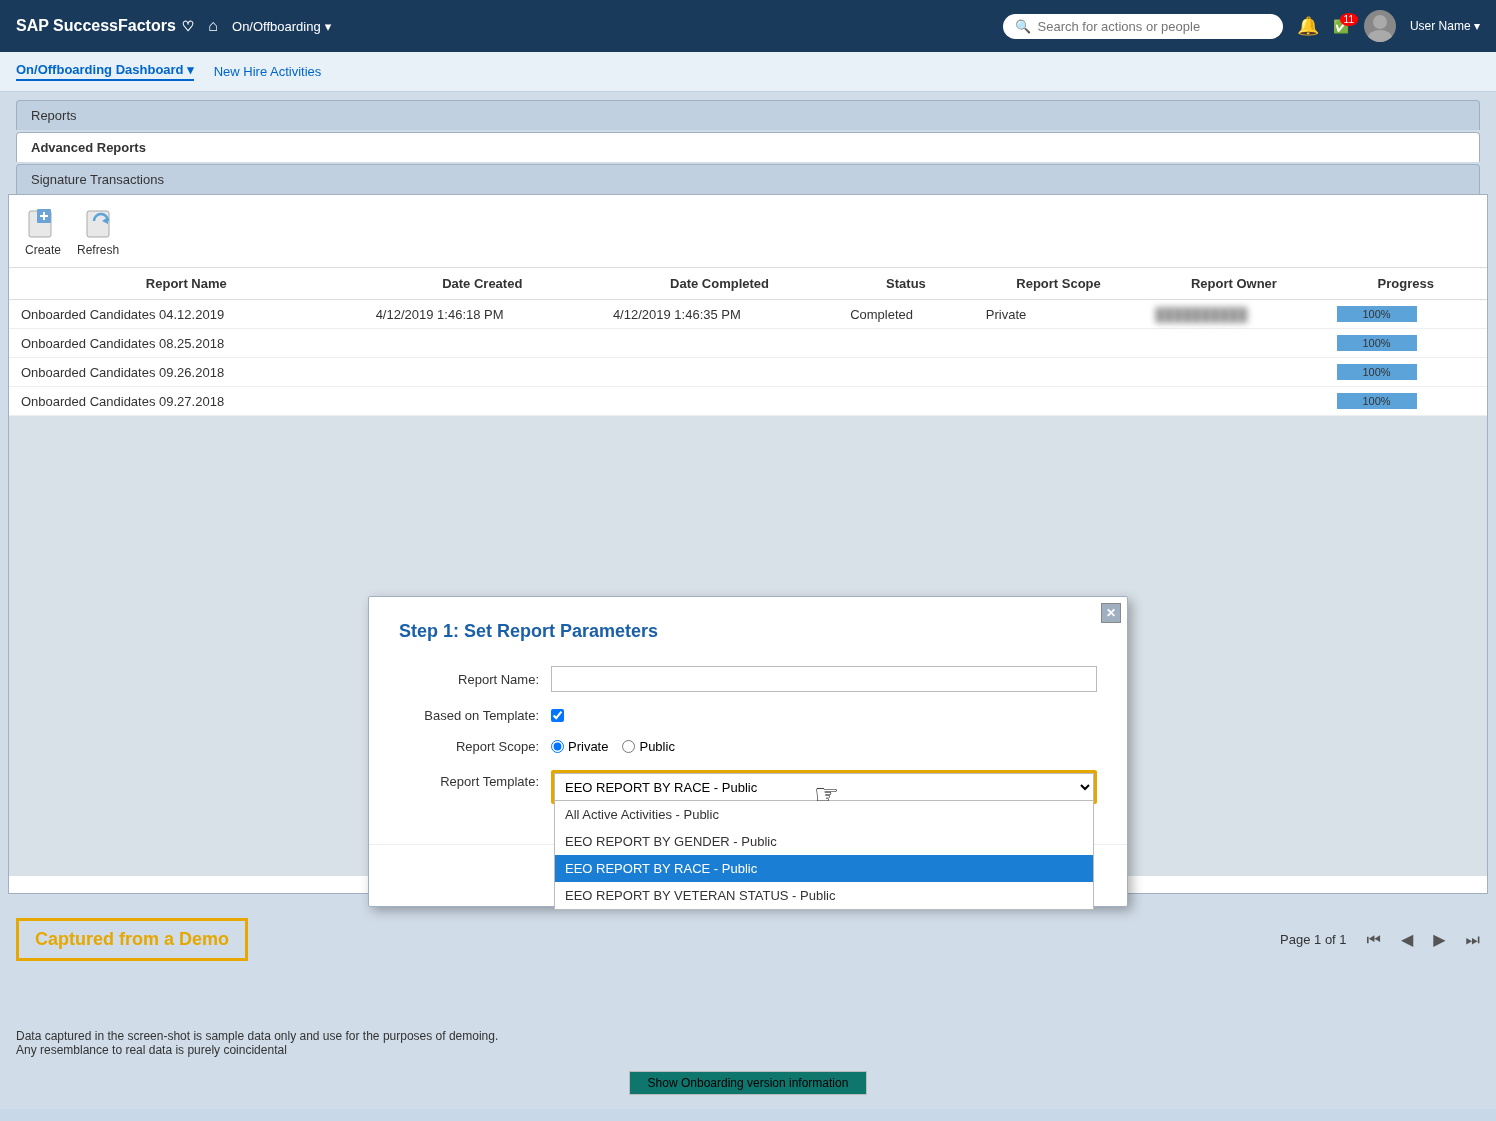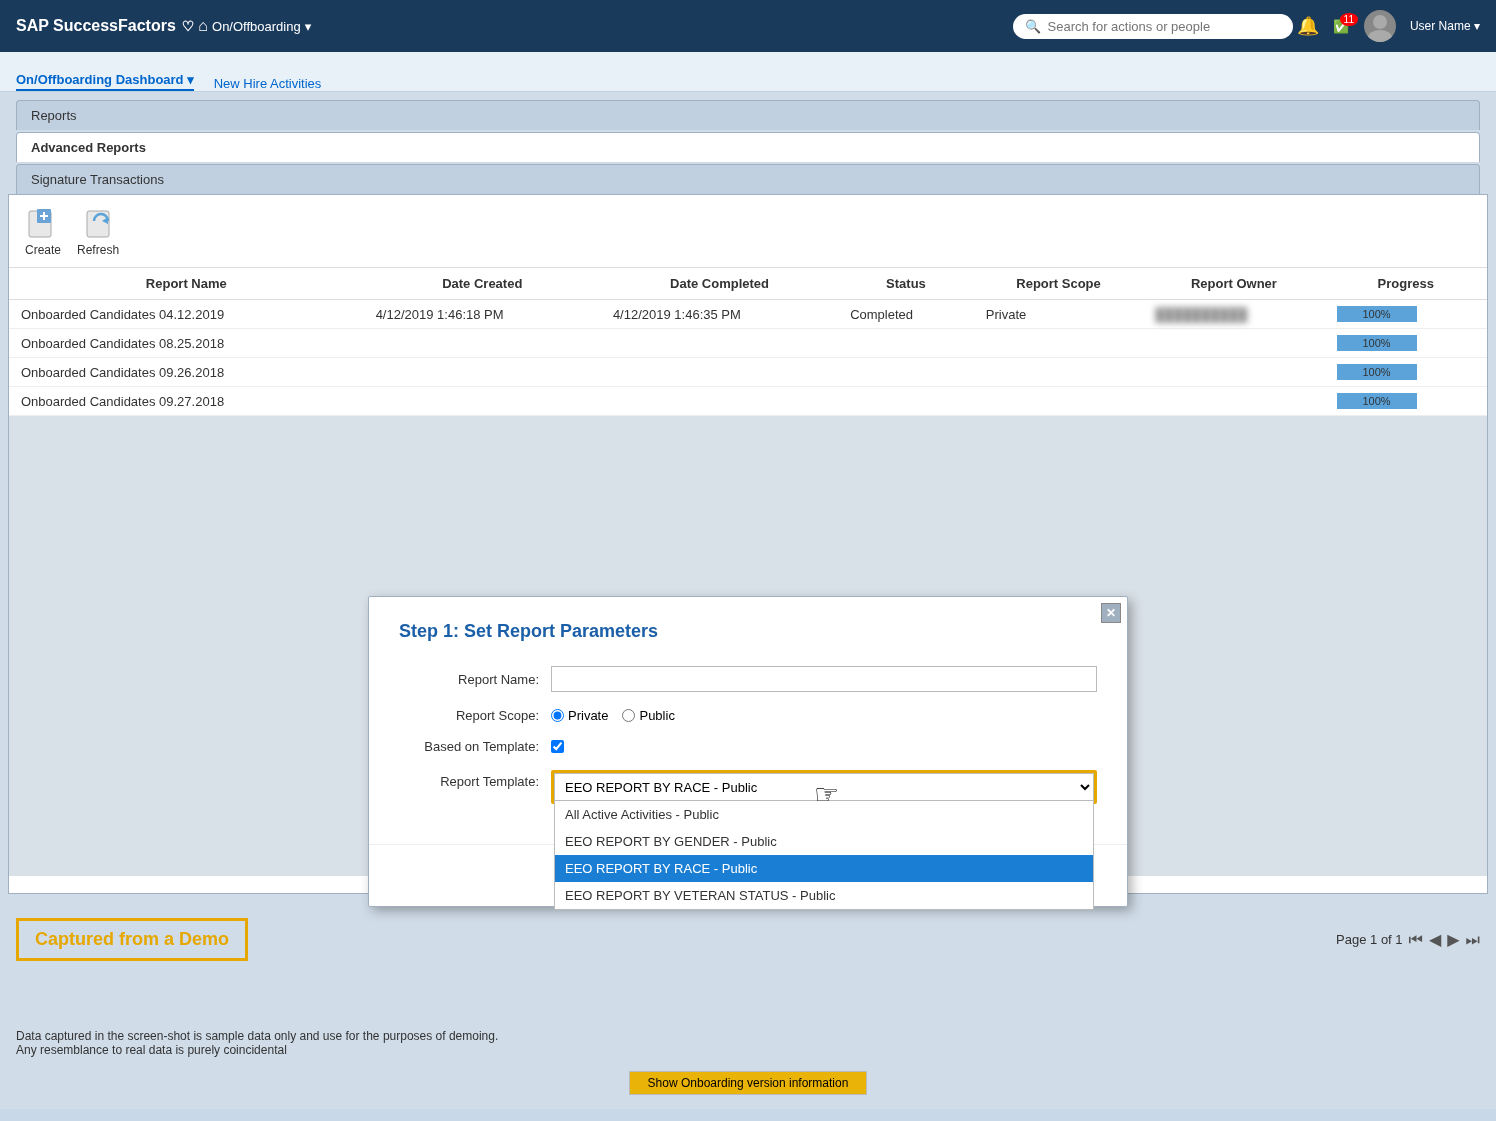--- a/index.html
+++ b/index.html
@@ -5,21 +5,21 @@
     * { box-sizing: border-box; margin: 0; padding: 0; font-family: Arial, sans-serif; }
     body { width: 1496px; min-height: 1121px; background: #c8d8e8; font-size: 13px; }
 
     
     .top-nav {
       background: #1a3a5c;
       height: 52px;
       display: flex;
       align-items: center;
       padding: 0 16px;
-      gap: 4px;
+      gap: 14px;
     }
     .brand {
       display: flex;
       align-items: center;
       gap: 6px;
       color: white;
       font-size: 16px;
       font-weight: bold;
     }
     .brand-heart { color: white; font-size: 14px; }
@@ -78,22 +78,22 @@
       overflow: hidden;
       cursor: pointer;
     }
     .user-name { color: white; font-size: 12px; cursor: pointer; }
 
     
     .secondary-nav {
       background: #e8f0f8;
       height: 40px;
       display: flex;
-      align-items: flex-end;
-      padding: 0 16px;
+      align-items: center;
+      padding: 8px 16px;
       gap: 20px;
       border-bottom: 1px solid #c0d0e0;
     }
     .secondary-nav a {
       color: #0066cc;
       font-size: 13px;
       text-decoration: none;
       cursor: pointer;
     }
     .secondary-nav .active-nav {
@@ -372,42 +372,42 @@
       padding: 8px 16px;
       color: #e6a800;
       font-size: 18px;
       font-weight: bold;
       background: transparent;
       display: inline-block;
     }
     .page-nav {
       display: flex;
       align-items: center;
-      gap: 6px;
+      gap: 20px;
       font-size: 13px;
       color: #333;
     }
     .page-nav-btn {
       cursor: pointer;
       font-size: 16px;
       color: #555;
     }
     .disclaimer {
       background: #d0dce8;
       padding: 8px 16px;
       font-size: 12px;
       color: #333;
       margin-top: 44px;
     }
     .show-version-btn {
       display: block;
       margin: 0 auto 8px;
       padding: 4px 18px;
       border: 1px solid #bbb;
-      background: #eab308;
+      background: #0f766e;
       font-size: 12px;
       cursor: pointer;
     }
     .relative-wrapper {
       position: relative;
     }
   </style>
 </head>
 <body>
 
@@ -565,37 +565,37 @@
             <div class="modal-close">✕</div>
             <div class="modal-body">
               <div class="modal-title">Step 1: Set Report Parameters</div>
 
               <div class="form-row">
                 <label class="form-label">Report Name:</label>
                 <input type="text" class="form-input" value="" style="">
               </div>
 
               <div class="form-row">
+                <label class="form-label">Based on Template:</label>
+                <div class="checkbox-wrapper">
+                  <input type="checkbox" checked="" style="">
+                </div>
+              </div>
+
+              <div class="form-row">
                 <label class="form-label">Report Scope:</label>
                 <div class="radio-group">
                   <label>
                     <input type="radio" name="scope" checked="" style="">
                     <span>Private</span>
                   </label>
                   <label>
                     <input type="radio" name="scope" style="">
                     <span>Public</span>
                   </label>
-                </div>
-              </div>
-
-              <div class="form-row">
-                <label class="form-label">Based on Template:</label>
-                <div class="checkbox-wrapper">
-                  <input type="checkbox" checked="" style="">
                 </div>
               </div>
 
               <div class="form-row" style="align-items:flex-start; margin-top:4px;">
                 <label class="form-label" style="padding-top:4px;">Report Template:</label>
                 <div class="dropdown-wrapper">
                   <select class="dropdown-select">
                     <option value="all_active">All Active Activities - Public</option>
                     <option value="eeo_gender">EEO REPORT BY GENDER - Public</option>
                     <option value="eeo_race" selected="">EEO REPORT BY RACE - Public</option>

